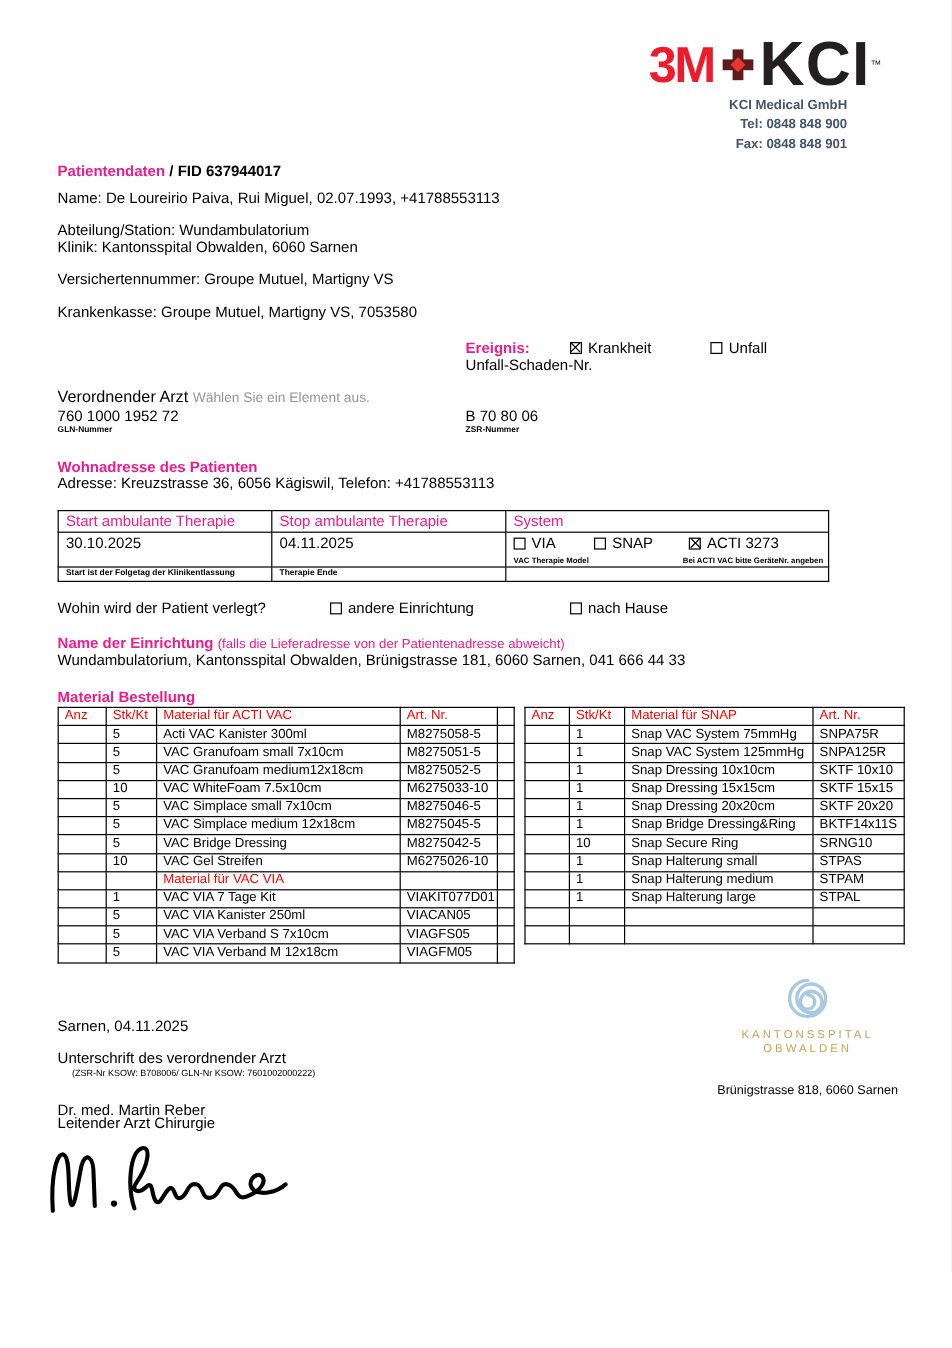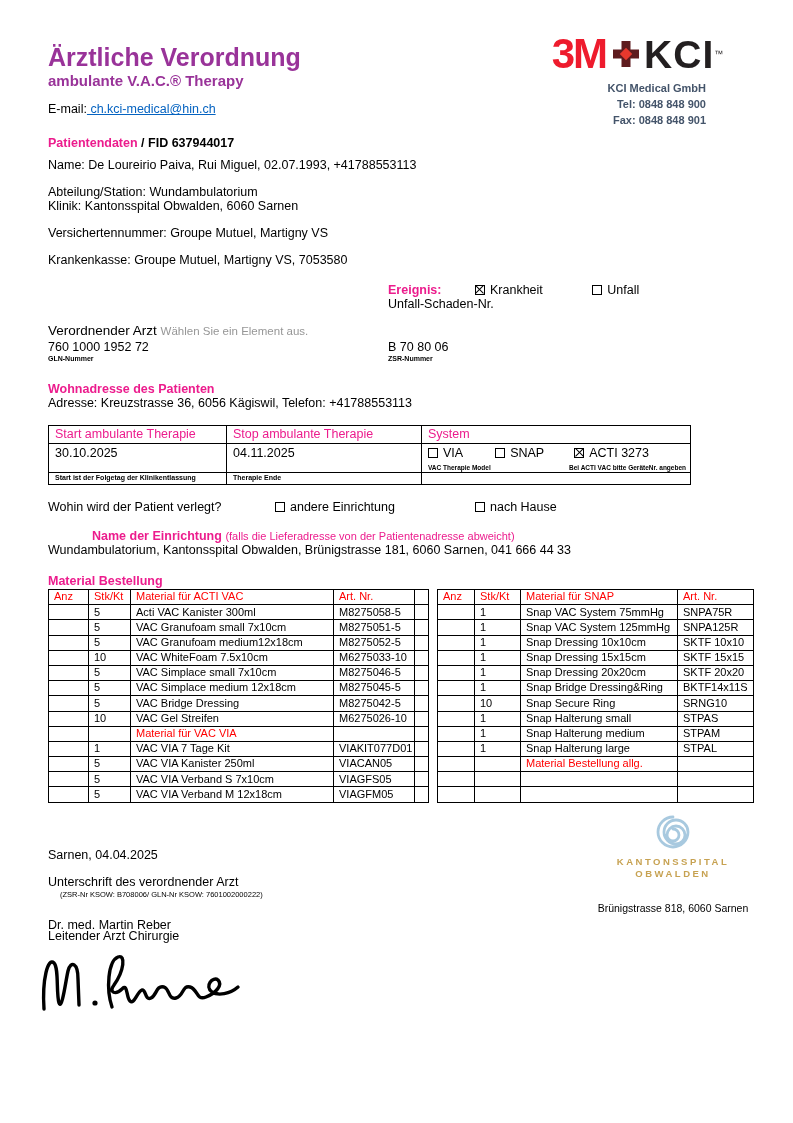--- a/index.html
+++ b/index.html
@@ -6,21 +6,21 @@
   .page{position:relative;width:793px;height:1123px;background:#ffffff;margin:0 auto;
         font-family:"Liberation Sans","DejaVu Sans",sans-serif;color:#000;overflow:hidden;}
   .abs{position:absolute;}
   
   .title{color:var(--purple,#993399);font-size:25px;font-weight:bold;line-height:1.05;margin:0;}
   .subtitle{color:var(--purple,#993399);font-size:15px;font-weight:bold;margin-top:2px;}
   .email-line{font-size:12.5px;margin-top:13px;}
   .email-line a{color:var(--link,#0563C1);text-decoration:underline;cursor:pointer;}
   .logo-row{display:flex;align-items:center;justify-content:center;height:44px;}
   .threem{color:var(--logored,#EE1B2D);font-size:42px;font-weight:bold;letter-spacing:-2px;line-height:1;}
-  .kci{color:var(--kciblack,#231F20);font-size:39px;font-weight:bold;letter-spacing:1px;line-height:1;}
+  .kci{color:var(--kciblack,#231F20);font-size:52px;font-weight:bold;letter-spacing:1px;line-height:1;}
   .tm{color:var(--kciblack,#231F20);font-size:9px;vertical-align:18px;}
   .cross{margin:0 5px 0 7px;}
   .kci-info{margin-top:5px;font-size:11px;font-weight:bold;color:var(--companytext,#44546A);
             line-height:1.45;text-align:right;padding-right:34px;}
   
   .t{font-size:12.5px;line-height:1.2;white-space:nowrap;}
   .magenta{color:var(--magenta,#EC1C8D);}
   .bold{font-weight:bold;}
   .gray{color:#969696;font-size:11.5px;}
   .tiny{font-size:7px;font-weight:bold;}
@@ -45,35 +45,28 @@
   .sysnotes{position:absolute;left:6px;right:4px;bottom:1px;display:flex;justify-content:space-between;
             font-size:6.5px;font-weight:bold;}
   
   .mat{table-layout:fixed;font-size:11px;}
   .mat th,.mat td{border:1px solid #000;padding:0 0 0 5px;height:14.2px;line-height:1.05;
                   text-align:left;font-weight:normal;overflow:hidden;white-space:nowrap;vertical-align:middle;}
   .mat thead th{color:var(--red,#FF0000);}
   .mat td.red{color:var(--red,#FF0000);}
   
   .ksow{width:210px;text-align:center;}
-  .ksow .gold{color:var(--gold,#C7A252);font-size:9.5px;letter-spacing:2.5px;line-height:1.25;font-weight:bold;}
+  .ksow .gold{color:var(--gold,#C7A252);font-size:9.5px;letter-spacing:2.5px;line-height:1.25;font-weight:normal;}
   .ksow .addr{color:#000;font-size:10.5px;margin-top:22px;letter-spacing:0;}
 </style>
 </head>
 <body>
 
 <div class="page">
 
-  <div class="abs" style="left:48px;top:44px;">
-    <h1 class="title">Ärztliche Verordnung</h1>
-    <div class="subtitle">ambulante V.A.C.® Therapy</div>
-    <div class="email-line">
-      <span>E-mail:</span><a href="#"> ch.kci-medical@hin.ch</a>
-    </div>
-  </div>
 
   <div class="abs" style="left:535px;top:32px;width:205px;">
     <div class="logo-row">
       <span class="threem">3M</span>
       <svg class="cross" width="26" height="26" viewBox="0 0 26 26">
         <rect x="8.5" y="0" width="9" height="26" fill="#5E1B1E"></rect>
         <rect x="0" y="8.5" width="26" height="9" fill="#5E1B1E"></rect>
         <rect x="8.6" y="8.6" width="8.8" height="8.8" transform="rotate(45 13 13)" fill="#E8382D"></rect>
       </svg>
       <span class="kci">KCI</span>
@@ -146,21 +139,21 @@
       <td>Therapie Ende</td>
       <td></td>
     </tr>
   </tbody>
     </table>
 
   <div class="abs t" style="left:48px;top:500px;">Wohin wird der Patient verlegt?</div>
   <div class="abs t" style="left:275px;top:500px;"><span class="cb"></span><span>andere Einrichtung</span></div>
   <div class="abs t" style="left:475px;top:500px;"><span class="cb"></span><span>nach Hause</span></div>
 
-  <div class="abs t" style="left:48px;top:529px;margin-left:44px;">
+  <div class="abs t" style="left:48px;top:529px;">
     <span class="magenta bold">Name der Einrichtung</span>
     <span class="magenta" style="font-size:11px;">(falls die Lieferadresse von der Patientenadresse abweicht)</span>
   </div>
   <div class="abs t" style="left:48px;top:543px;">Wundambulatorium, Kantonsspital Obwalden, Brünigstrasse 181, 6060 Sarnen, 041 666 44 33</div>
 
   <div class="abs t bold magenta" style="left:48px;top:574px;">Material Bestellung</div>
 
   <table class="mat abs" style="left:48px;top:589px;width:380px;">
     <colgroup>
         <col style="width:40px">
@@ -345,39 +338,33 @@
         </tr>
         <tr>
           <td></td>
           <td>1</td>
           <td>Snap Halterung large</td>
           <td>STPAL</td>
         </tr>
         <tr>
           <td></td>
           <td></td>
-          <td class="red">Material Bestellung allg.</td>
-          <td></td>
-        </tr>
-        <tr>
-          <td></td>
-          <td></td>
           <td></td>
           <td></td>
         </tr>
         <tr>
           <td></td>
           <td></td>
           <td></td>
           <td></td>
         </tr>
       </tbody>
   </table>
 
-  <div class="abs t" style="left:48px;top:848px;">Sarnen, 04.04.2025</div>
+  <div class="abs t" style="left:48px;top:848px;">Sarnen, 04.11.2025</div>
   <div class="abs t" style="left:48px;top:875px;">Unterschrift des verordnender Arzt</div>
   <div class="abs" style="left:48px;top:890px;font-size:7.5px;white-space:nowrap;padding-left:12px;">(ZSR-Nr KSOW: B708006/ GLN-Nr KSOW: 7601002000222)</div>
   <div class="abs t" style="left:48px;top:918px;">Dr. med. Martin Reber</div>
   <div class="abs t" style="left:48px;top:929px;">Leitender Arzt Chirurgie</div>
 
   <svg class="abs" style="left:38px;top:945px;" width="210" height="75" viewBox="0 0 210 75">
     <g fill="none" stroke="#000" stroke-width="3.4" stroke-linecap="round" stroke-linejoin="round">
       <path d="M 6 64 C 4 34 10 12 16 18 C 21 23 18 48 21 58 C 24 66 28 34 30 26 C 33 15 40 18 40 34 L 41 60"></path>
       <path d="M 74 62 C 68 44 70 16 80 12 C 88 9 86 26 76 40 C 70 48 78 50 84 44 C 90 38 88 52 92 56 C 96 60 99 47 104 45 C 108 44 107 56 113 53 C 119 50 118 40 126 42 C 132 44 130 55 138 53 C 146 51 144 40 152 42 C 160 44 158 56 168 52 C 178 48 185 40 180 35 C 175 31 166 41 174 47 C 180 51 192 49 200 42"></path>
     </g>

